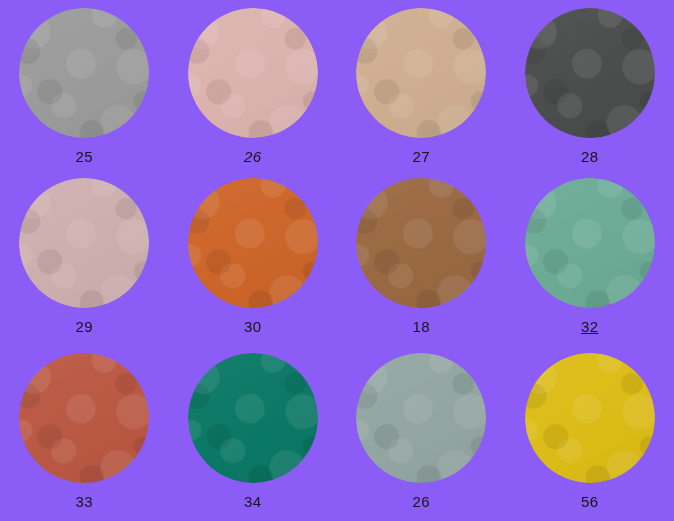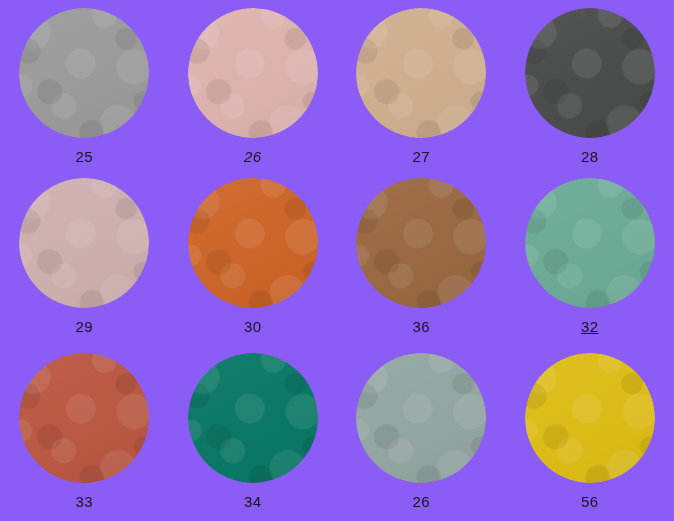--- a/index.html
+++ b/index.html
@@ -165,21 +165,21 @@
     </div>
     <div class="swatch-cell">
       <div class="swatch-disc-wrap">
         <div class="swatch-disc">
           <div class="base" style="background: rgb(154, 105, 66);"></div>
           <div class="tex1"></div>
           <div class="tex2"></div>
           <div class="sheen"></div>
         </div>
       </div>
-      <div class="swatch-label" style="color: rgb(22, 22, 22);">36</div>
+      <div class="swatch-label" style="color: rgb(22, 22, 22);">18</div>
     </div>
     <div class="swatch-cell">
       <div class="swatch-disc-wrap">
         <div class="swatch-disc">
           <div class="base" style="background: rgb(108, 171, 150);"></div>
           <div class="tex1"></div>
           <div class="tex2"></div>
           <div class="sheen"></div>
         </div>
       </div>

